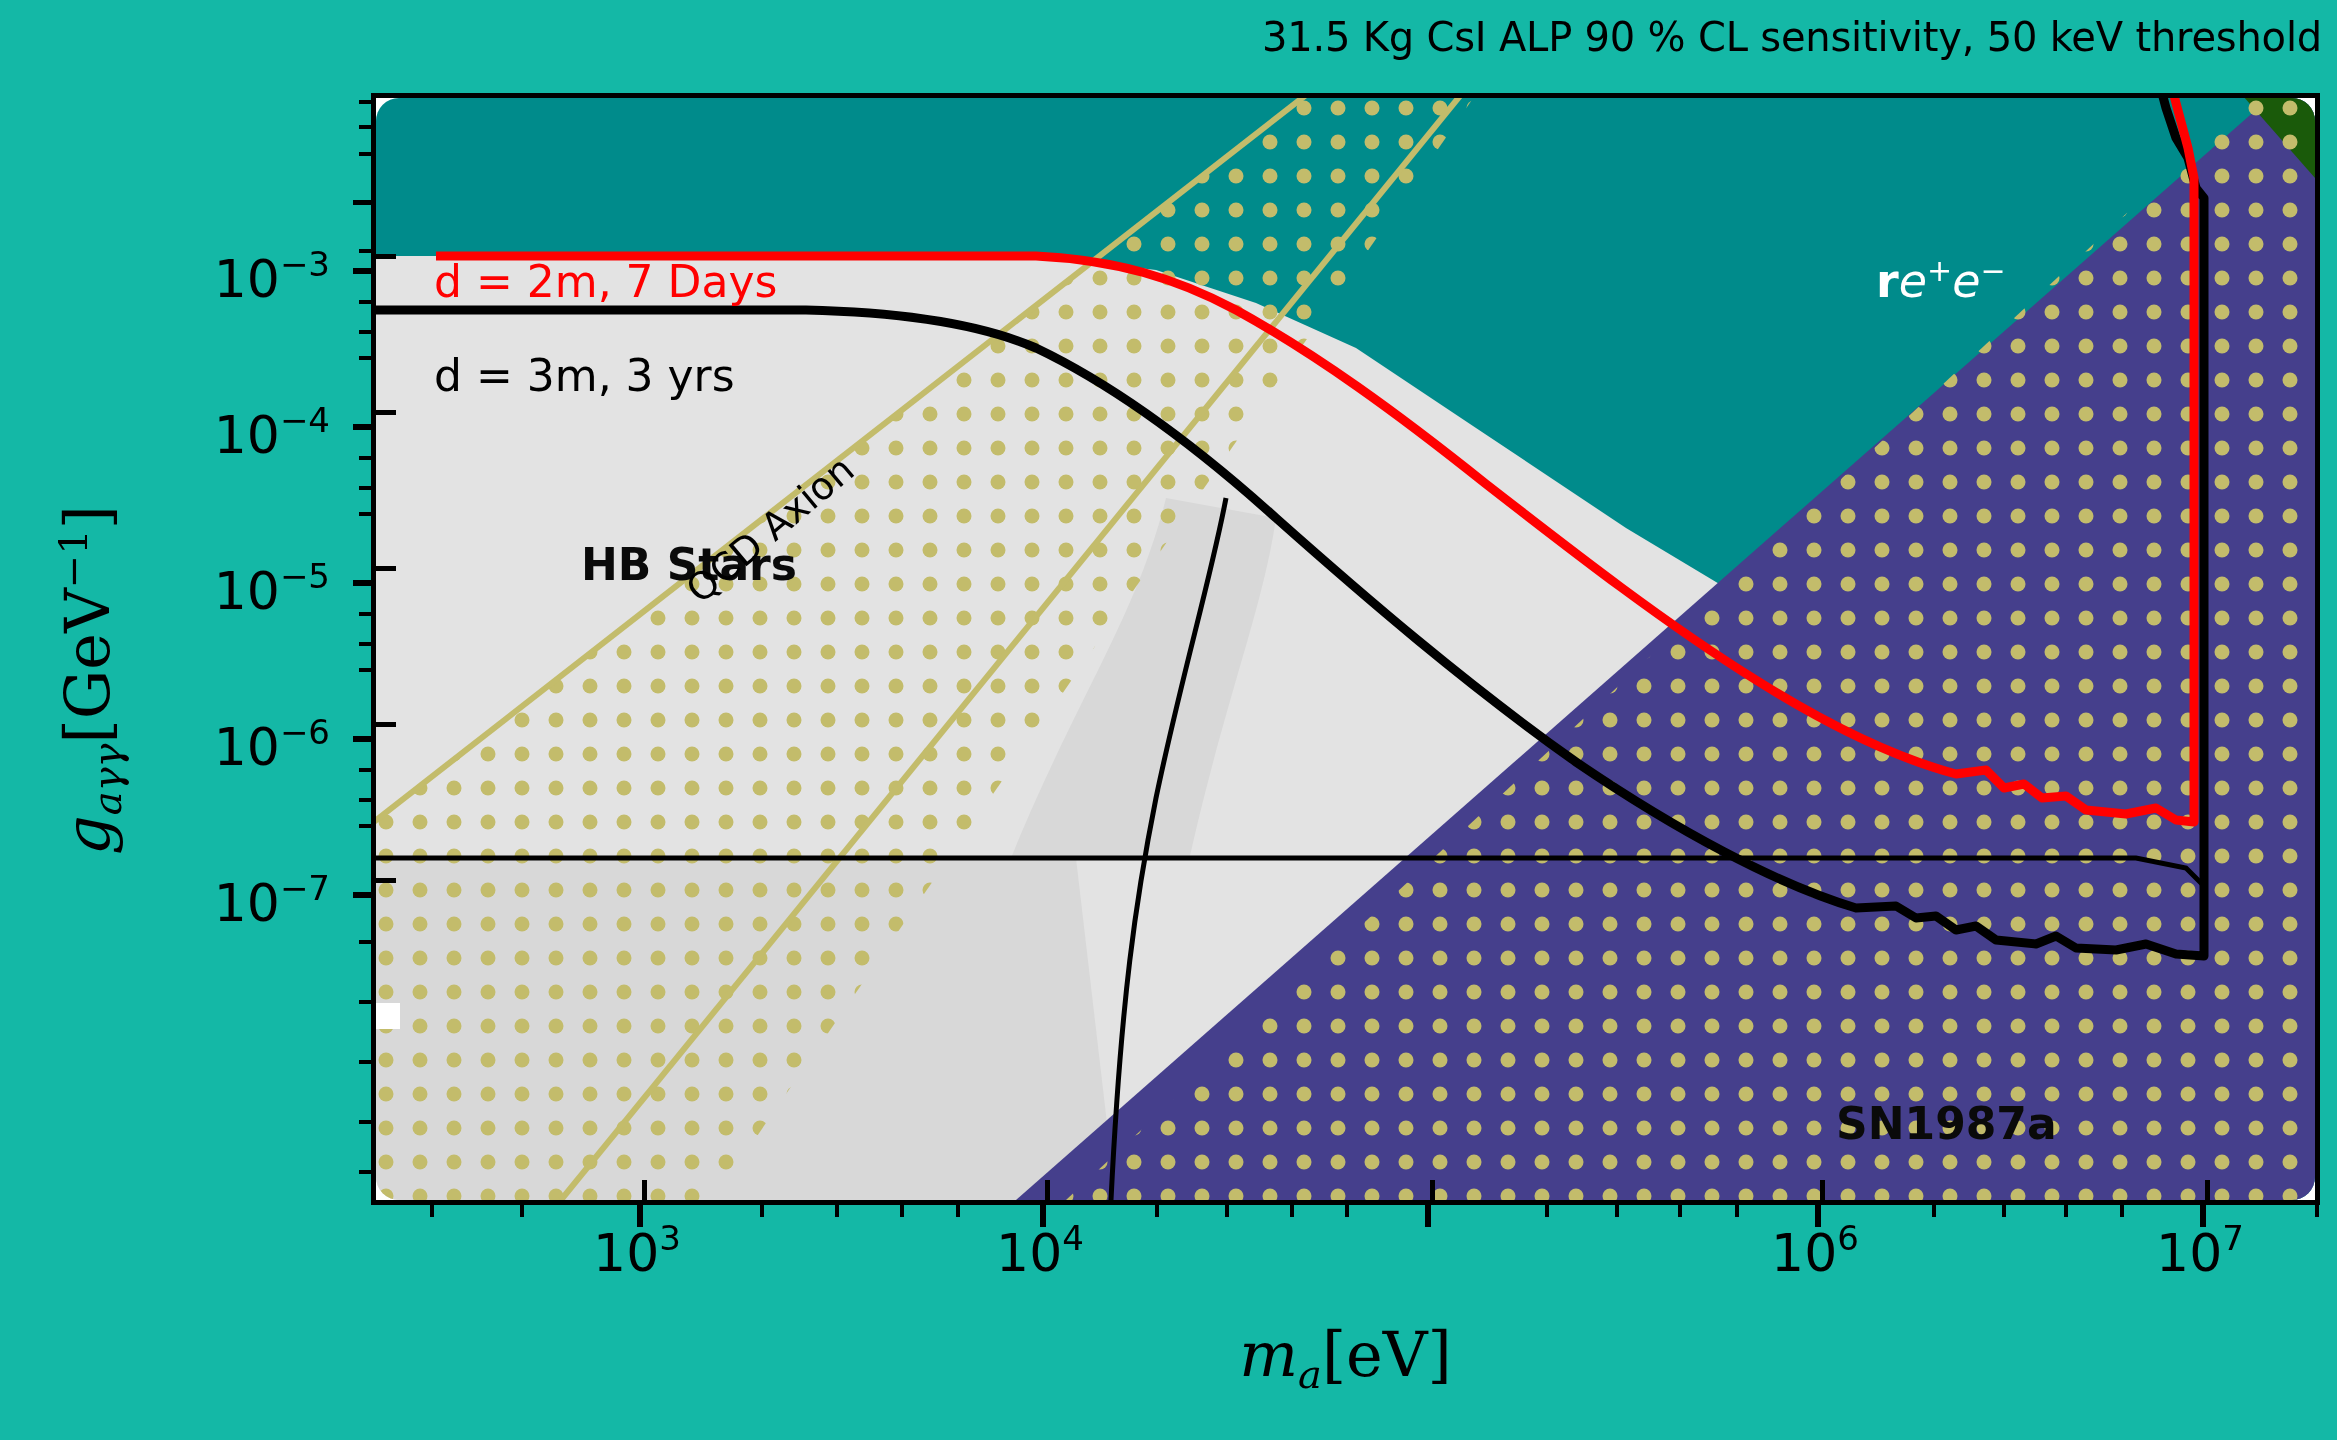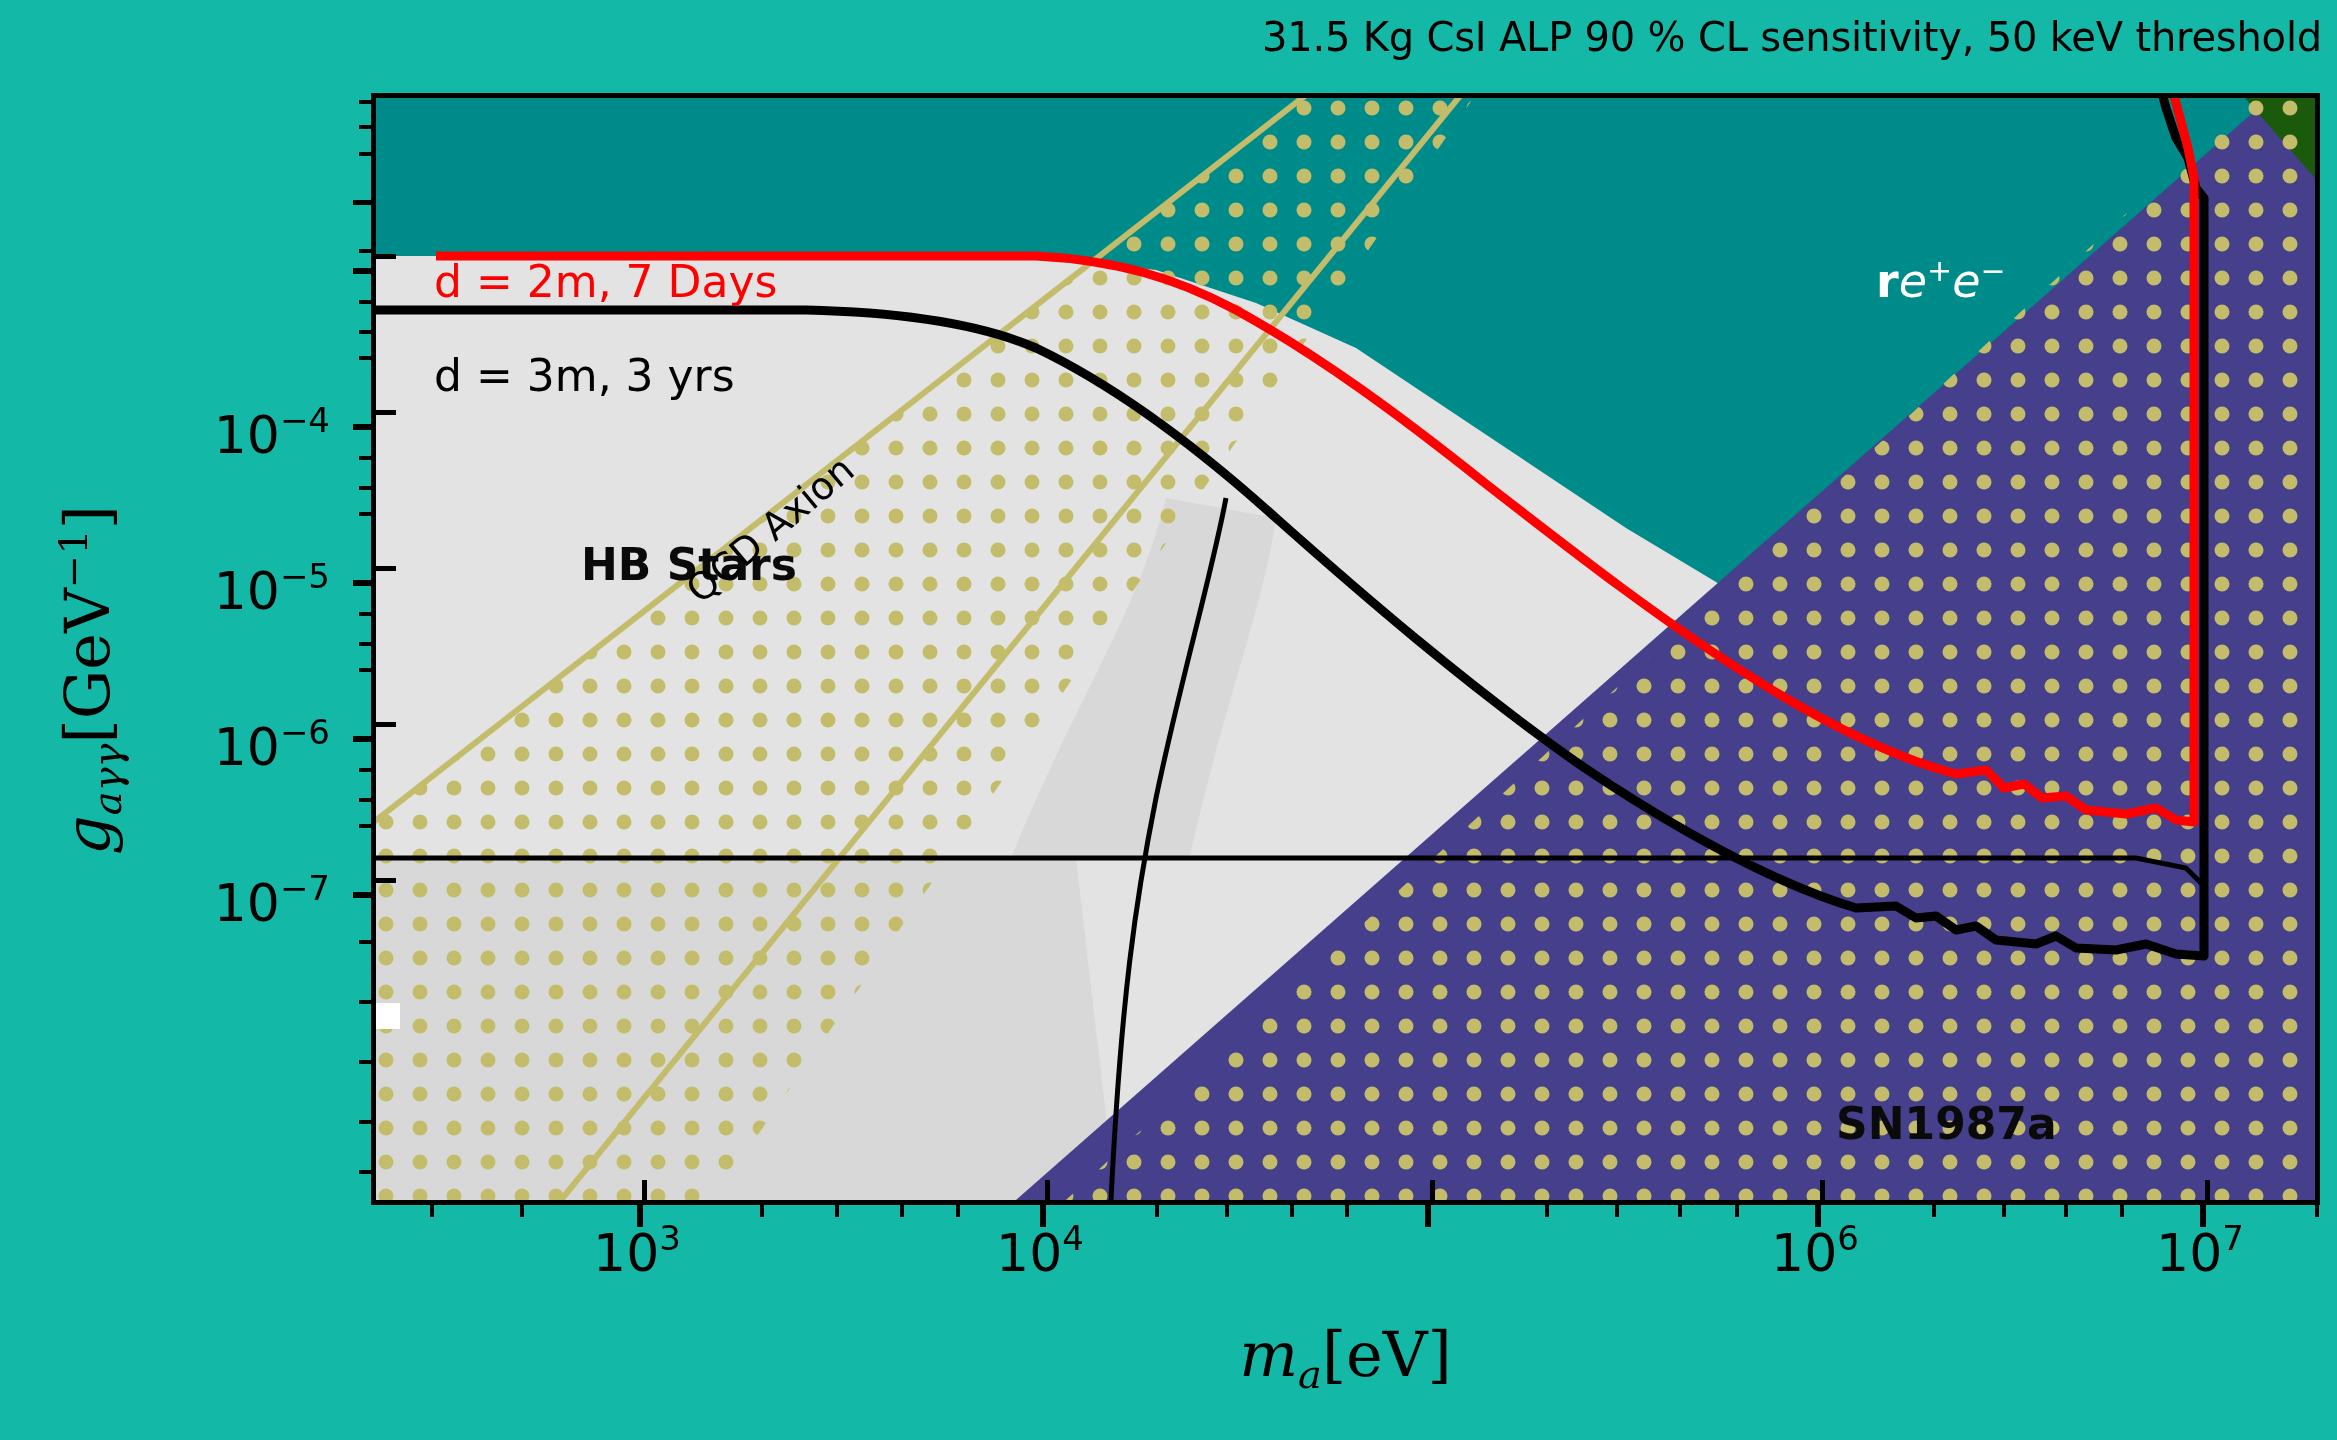--- a/index.html
+++ b/index.html
@@ -13,21 +13,21 @@
     font-family:"DejaVu Sans","Liberation Sans",sans-serif;
     letter-spacing:-0.2px; white-space:nowrap;
   }
 
   
   .plot-frame{
     position:absolute; left:371px; top:93px; width:1949px; height:1112px;
     border:5px solid #000; box-sizing:border-box; background:#ffffff;
     overflow:hidden;
   }
-  .clipbox{position:absolute; inset:0; overflow:hidden;}
+  .clipbox{position:absolute; inset:0; overflow:hidden;border-radius:23px;}
 
   
   .ylabel{
     position:absolute; left:-410px; top:640px; width:1000px;
     transform:rotate(-90deg); transform-origin:center center;
     text-align:center; font-size:62px; color:#000;
     font-family:"DejaVu Serif","Liberation Serif",serif; font-style:italic;
     white-space:nowrap;
   }
   .ylabel .sub{font-size:40px; vertical-align:-0.30em;}
@@ -82,20 +82,21 @@
   <div class="title">31.5 Kg CsI ALP 90 % CL sensitivity, 50 keV threshold</div>
 
   <div class="ylabel">
     <span>g</span><span class="sub">aγγ</span><span class="brk">[GeV</span><span class="sup">−1</span><span class="brk">]</span>
   </div>
 
   <div class="xlabel">
     <span>m</span><span class="sub">a</span><span class="brk">[eV]</span>
   </div>
 
+  <div class="ytick" style="top:244px"><span>10</span><span class="e">−3</span></div>
   <div class="ytick" style="top:400px"><span>10</span><span class="e">−4</span></div>
   <div class="ytick" style="top:556px"><span>10</span><span class="e">−5</span></div>
   <div class="ytick" style="top:712px"><span>10</span><span class="e">−6</span></div>
   <div class="ytick" style="top:868px"><span>10</span><span class="e">−7</span></div>
 
   <div class="xtick" style="left:507px"><span>10</span><span class="e">3</span></div>
   <div class="xtick" style="left:910px"><span>10</span><span class="e">4</span></div>
   <div class="xtick" style="left:1685px"><span>10</span><span class="e">6</span></div>
   <div class="xtick" style="left:2070px"><span>10</span><span class="e">7</span></div>
 

